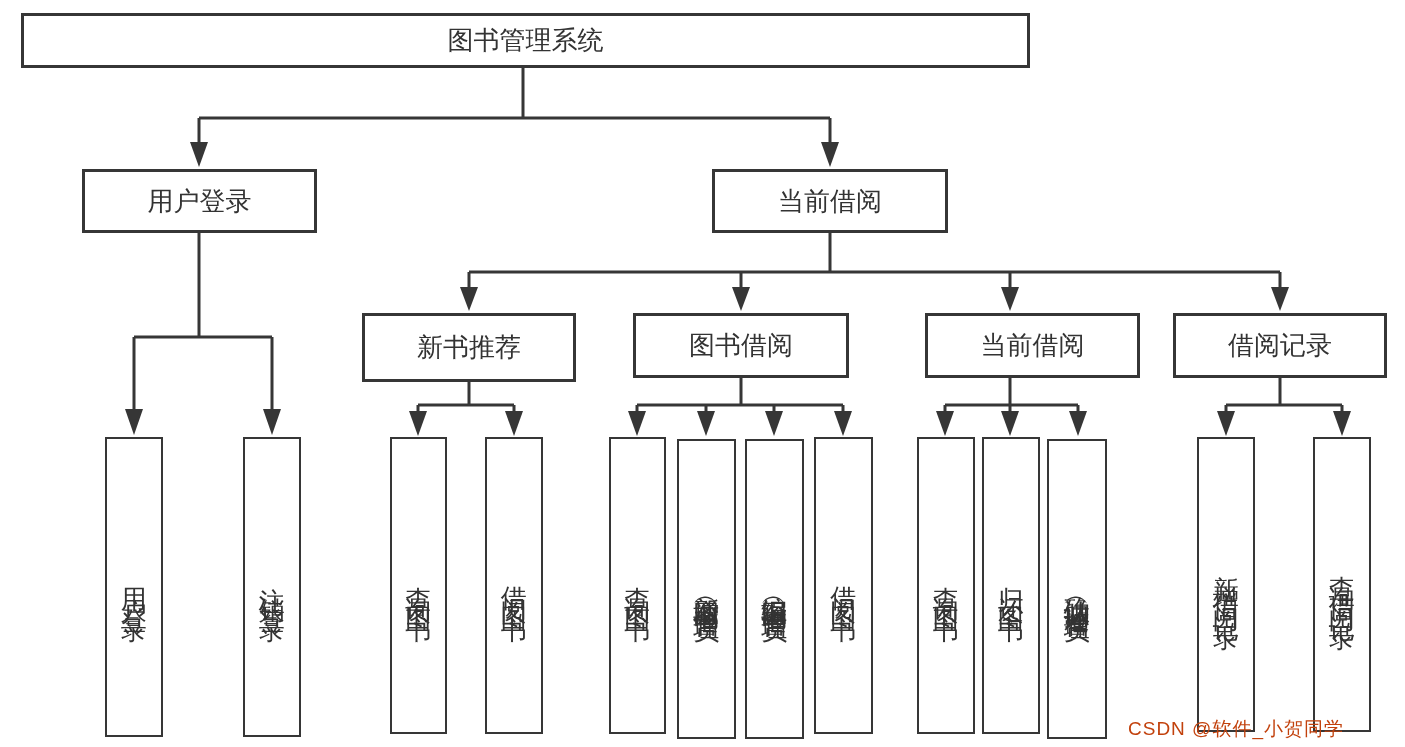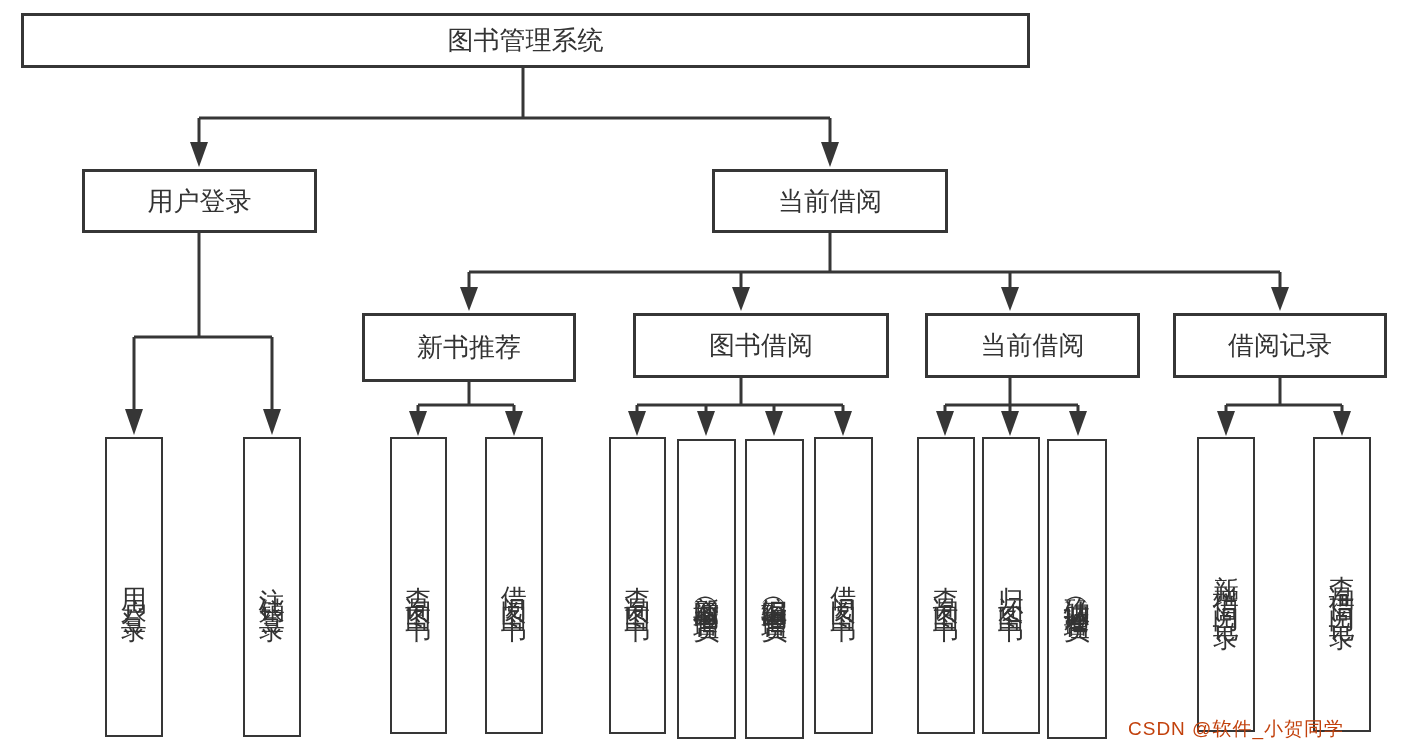--- a/index.html
+++ b/index.html
@@ -86,21 +86,21 @@
   <div class="node" style="left:82px; top:169px; width:235px; height:64px;">
     <span>用户登录</span>
   </div>
   <div class="node" style="left:712px; top:169px; width:236px; height:64px;">
     <span>当前借阅</span>
   </div>
 
   <div class="node" style="left:362px; top:313px; width:214px; height:69px;">
     <span>新书推荐</span>
   </div>
-  <div class="node" style="left:633px; top:313px; width:256px; height:65px;">
+  <div class="node" style="left:633px; top:313px; width:216px; height:65px;">
     <span>图书借阅</span>
   </div>
   <div class="node" style="left:903px; top:313px; width:215px; height:65px;margin-left:22px;">
     <span>当前借阅</span>
   </div>
   <div class="node" style="left:1173px; top:313px; width:214px; height:65px;">
     <span>借阅记录</span>
   </div>
 
   <div class="node leaf" style="left:105px; top:437px; width:58px; height:300px;">

